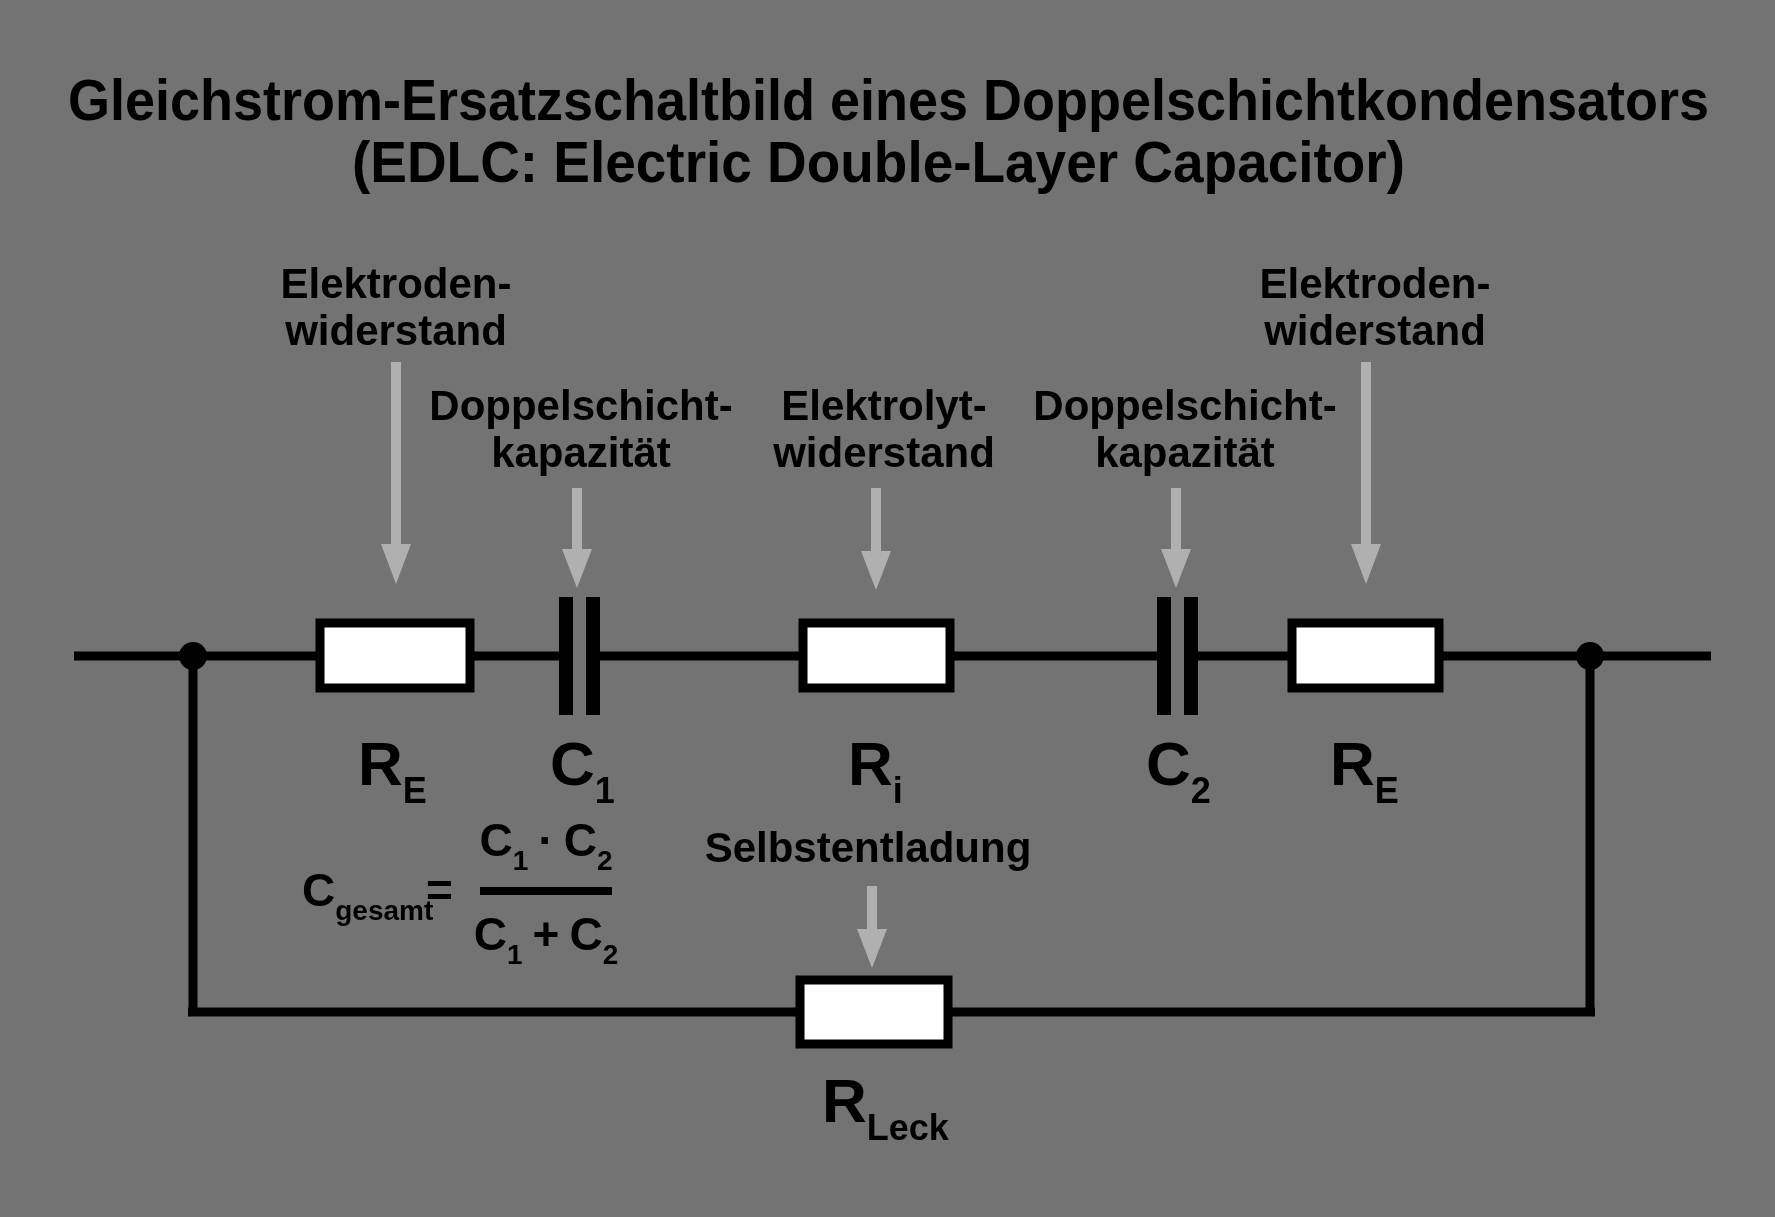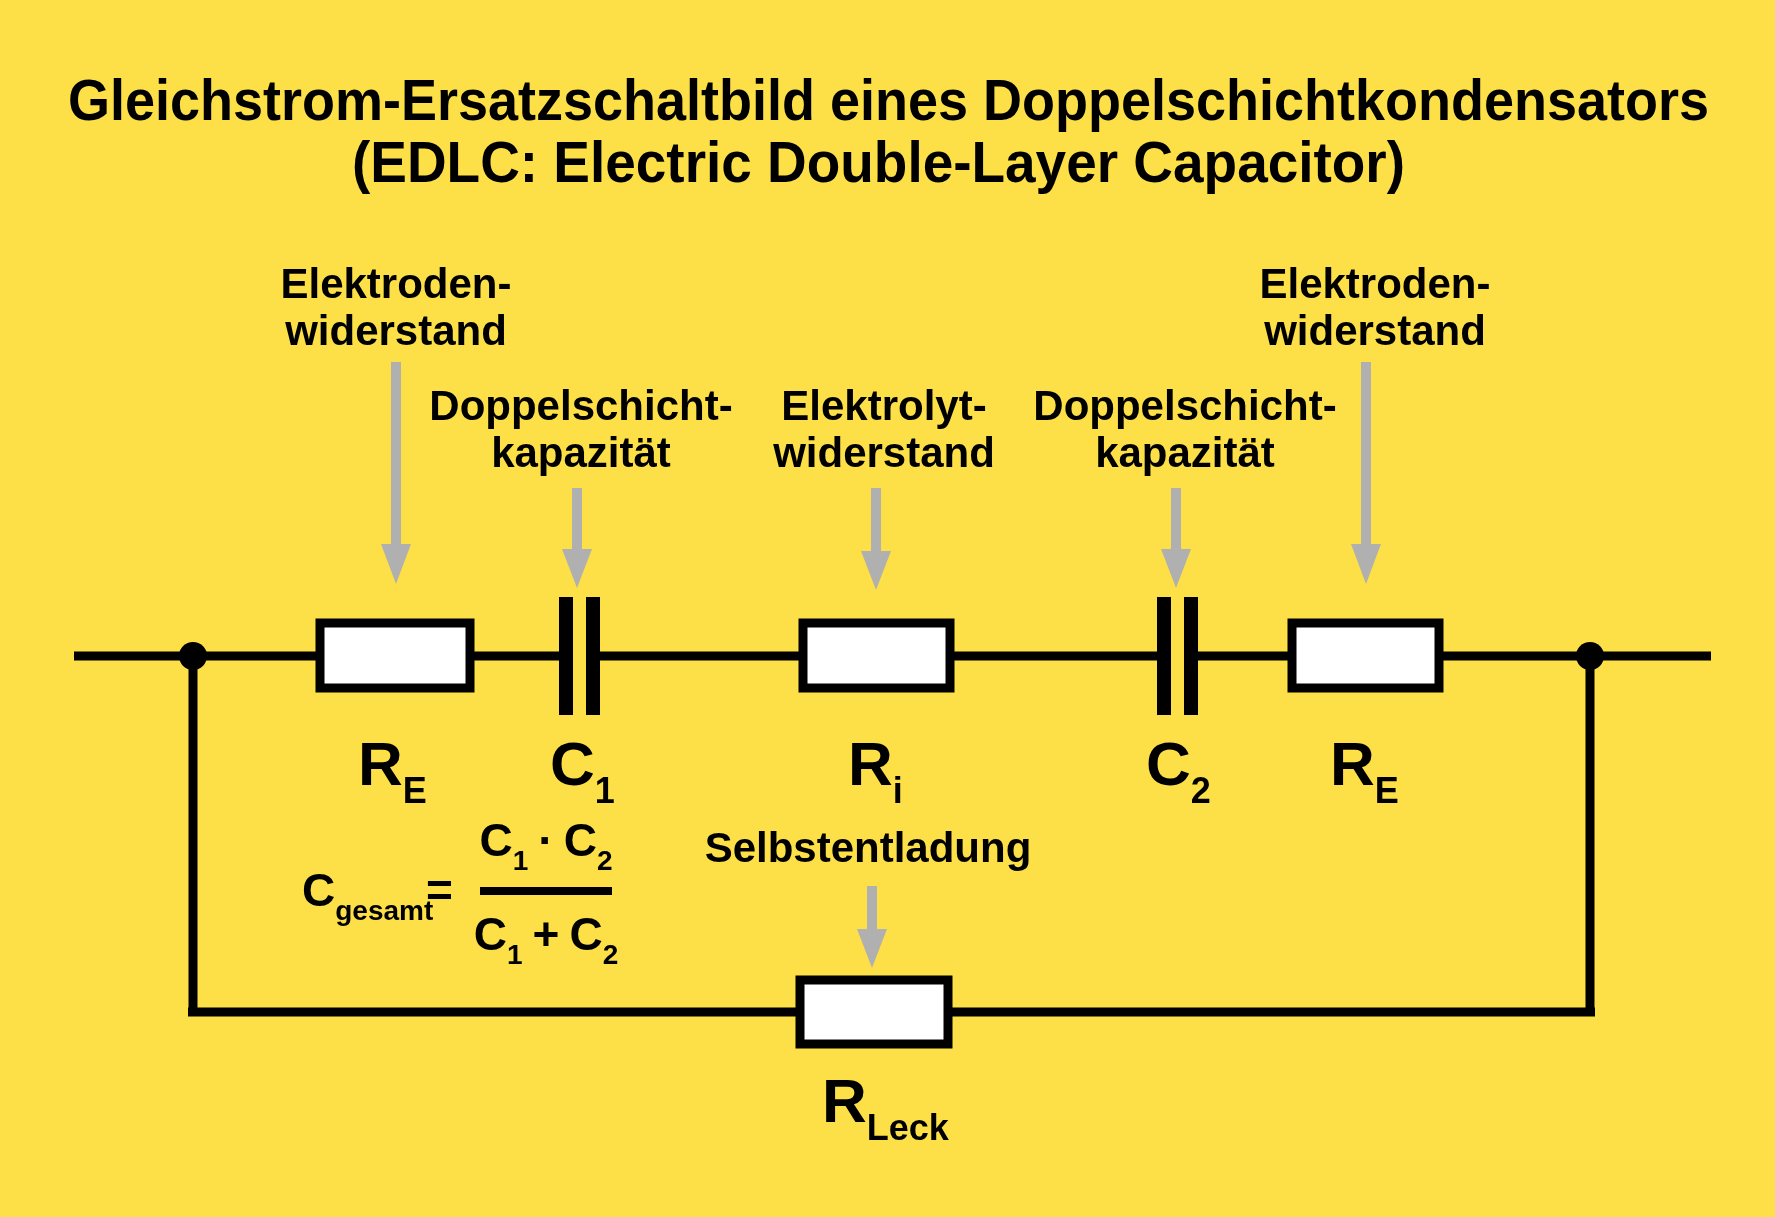--- a/index.html
+++ b/index.html
@@ -1,16 +1,16 @@
 <!DOCTYPE html>
 <html><head>
 <meta charset="utf-8">
 <style>
   html,body{margin:0;padding:0;background:#ffffff;}
-  .stage{width:1775px;height:1217px;background:#fde047;position:relative;overflow:hidden;}
+  .stage{width:1775px;height:1217px;background:#737373;position:relative;overflow:hidden;}
   svg{display:block;}
   text{font-family:"Liberation Sans","DejaVu Sans",sans-serif;font-weight:bold;fill:#000000;}
   .title-text{font-size:58px;}
   .ann{font-size:42px;text-anchor:middle;}
   .ann-single{font-size:42px;text-anchor:middle;}
   .comp-main{font-size:62px;}
   .comp-sub{font-size:36px;}
   .f-main{font-size:46px;}
   .f-sub{font-size:28px;}
   .wire{stroke:#000000;stroke-width:9;fill:none;}

